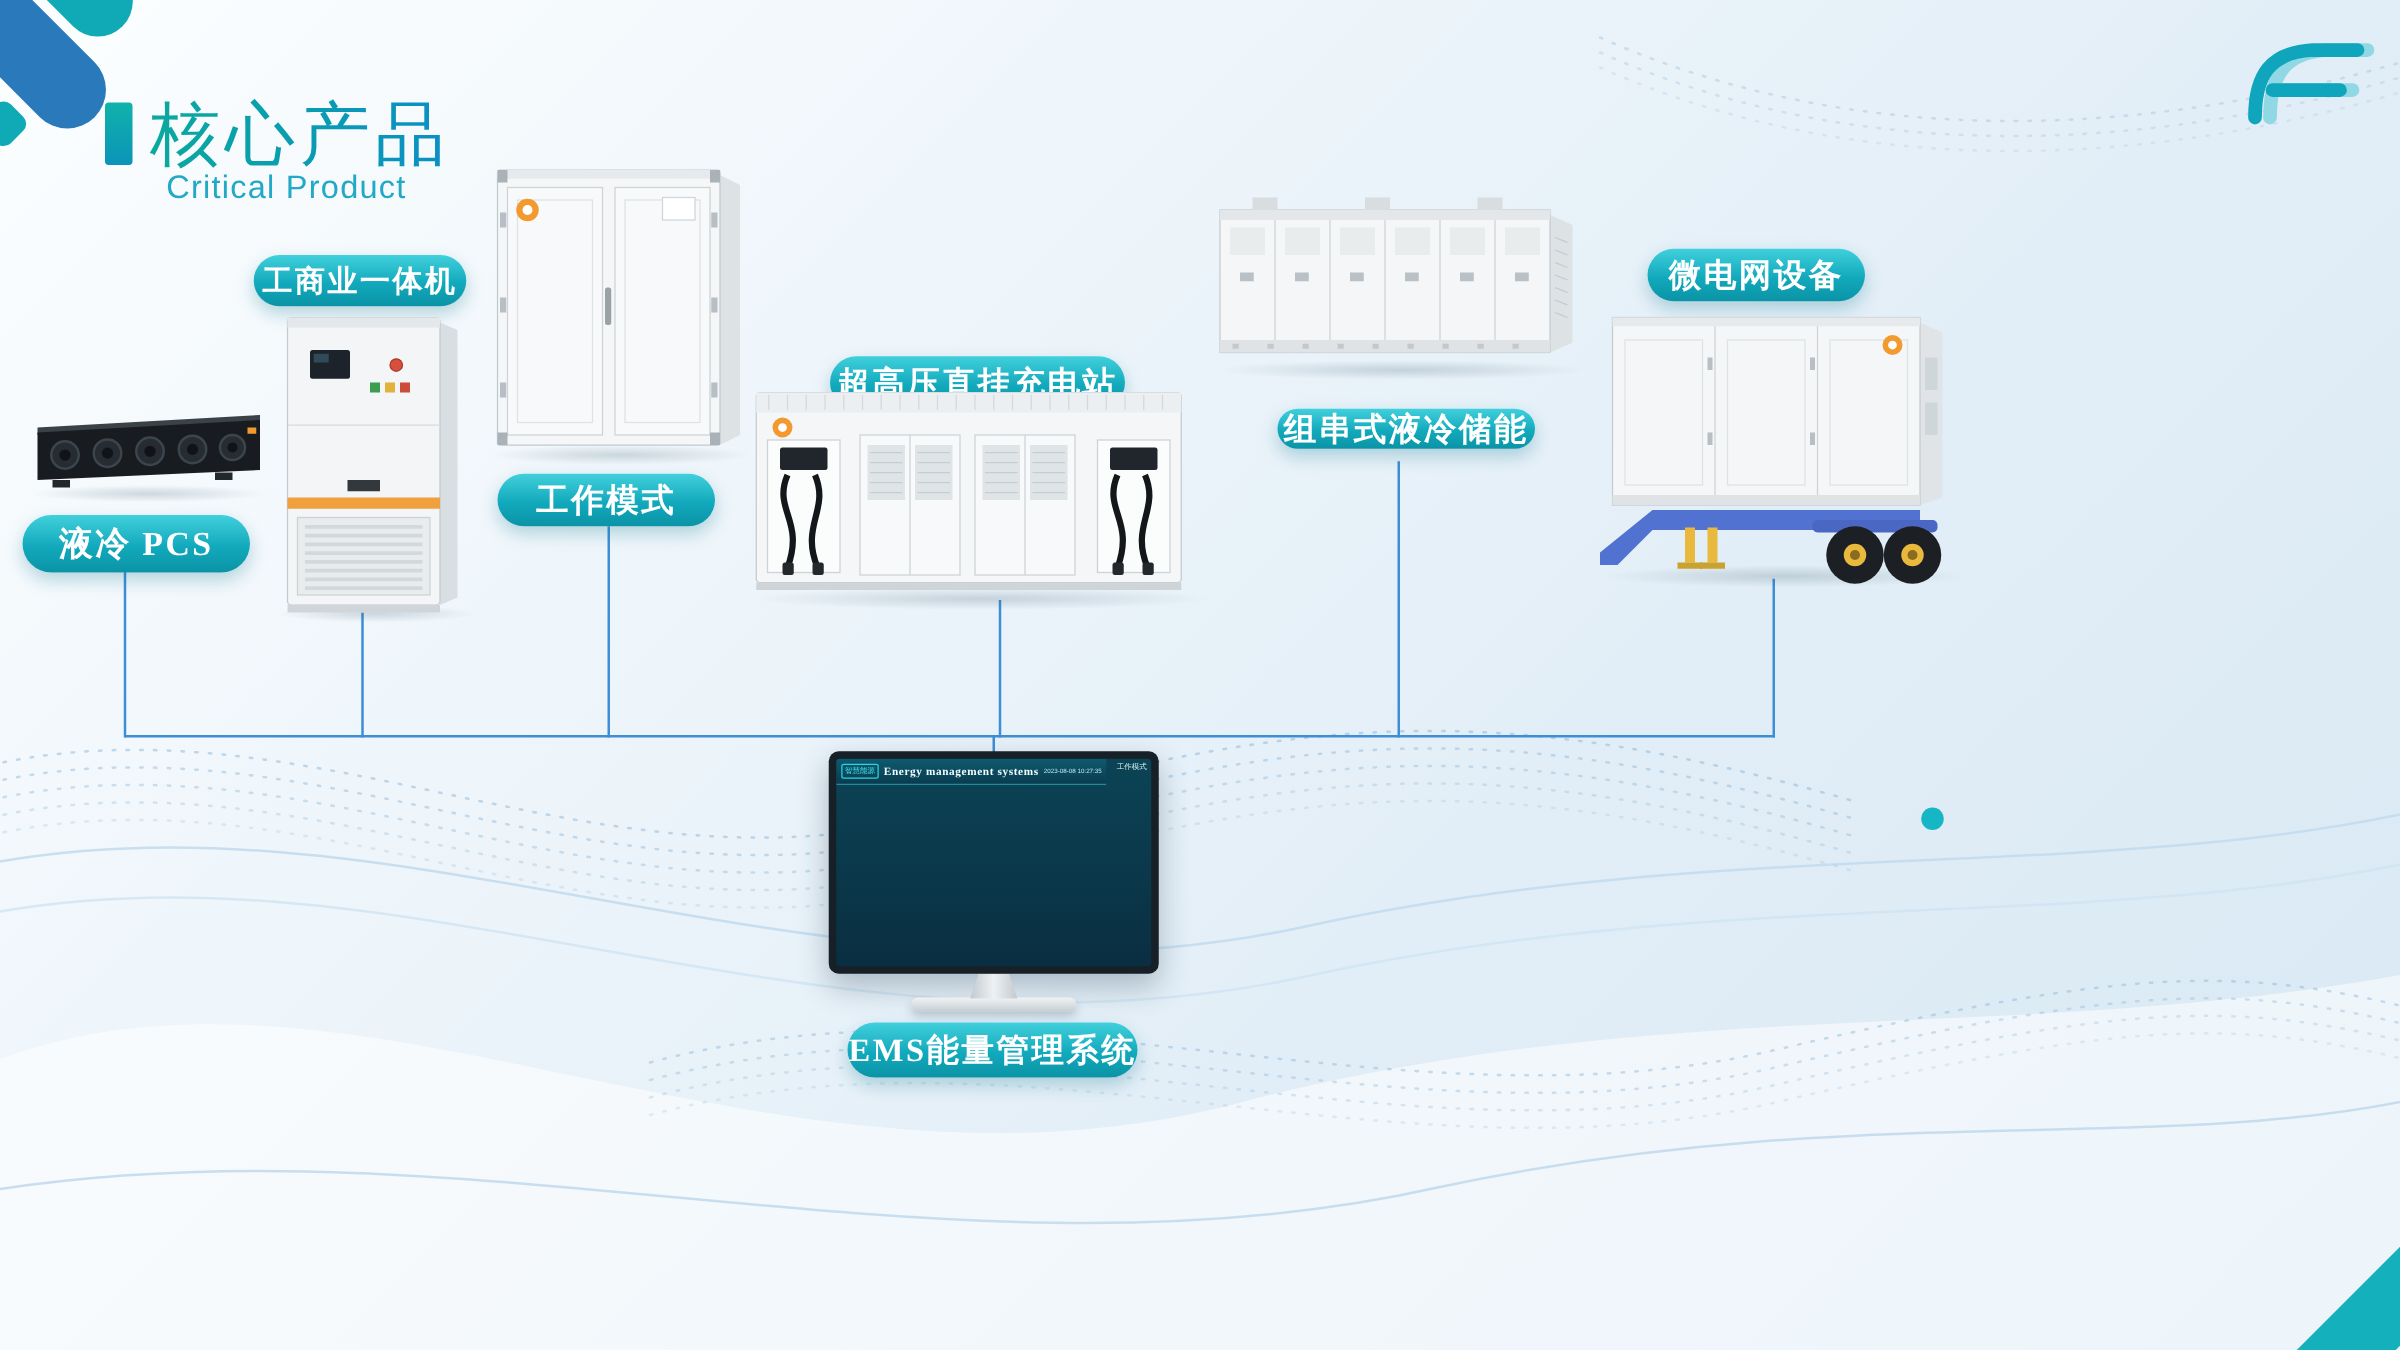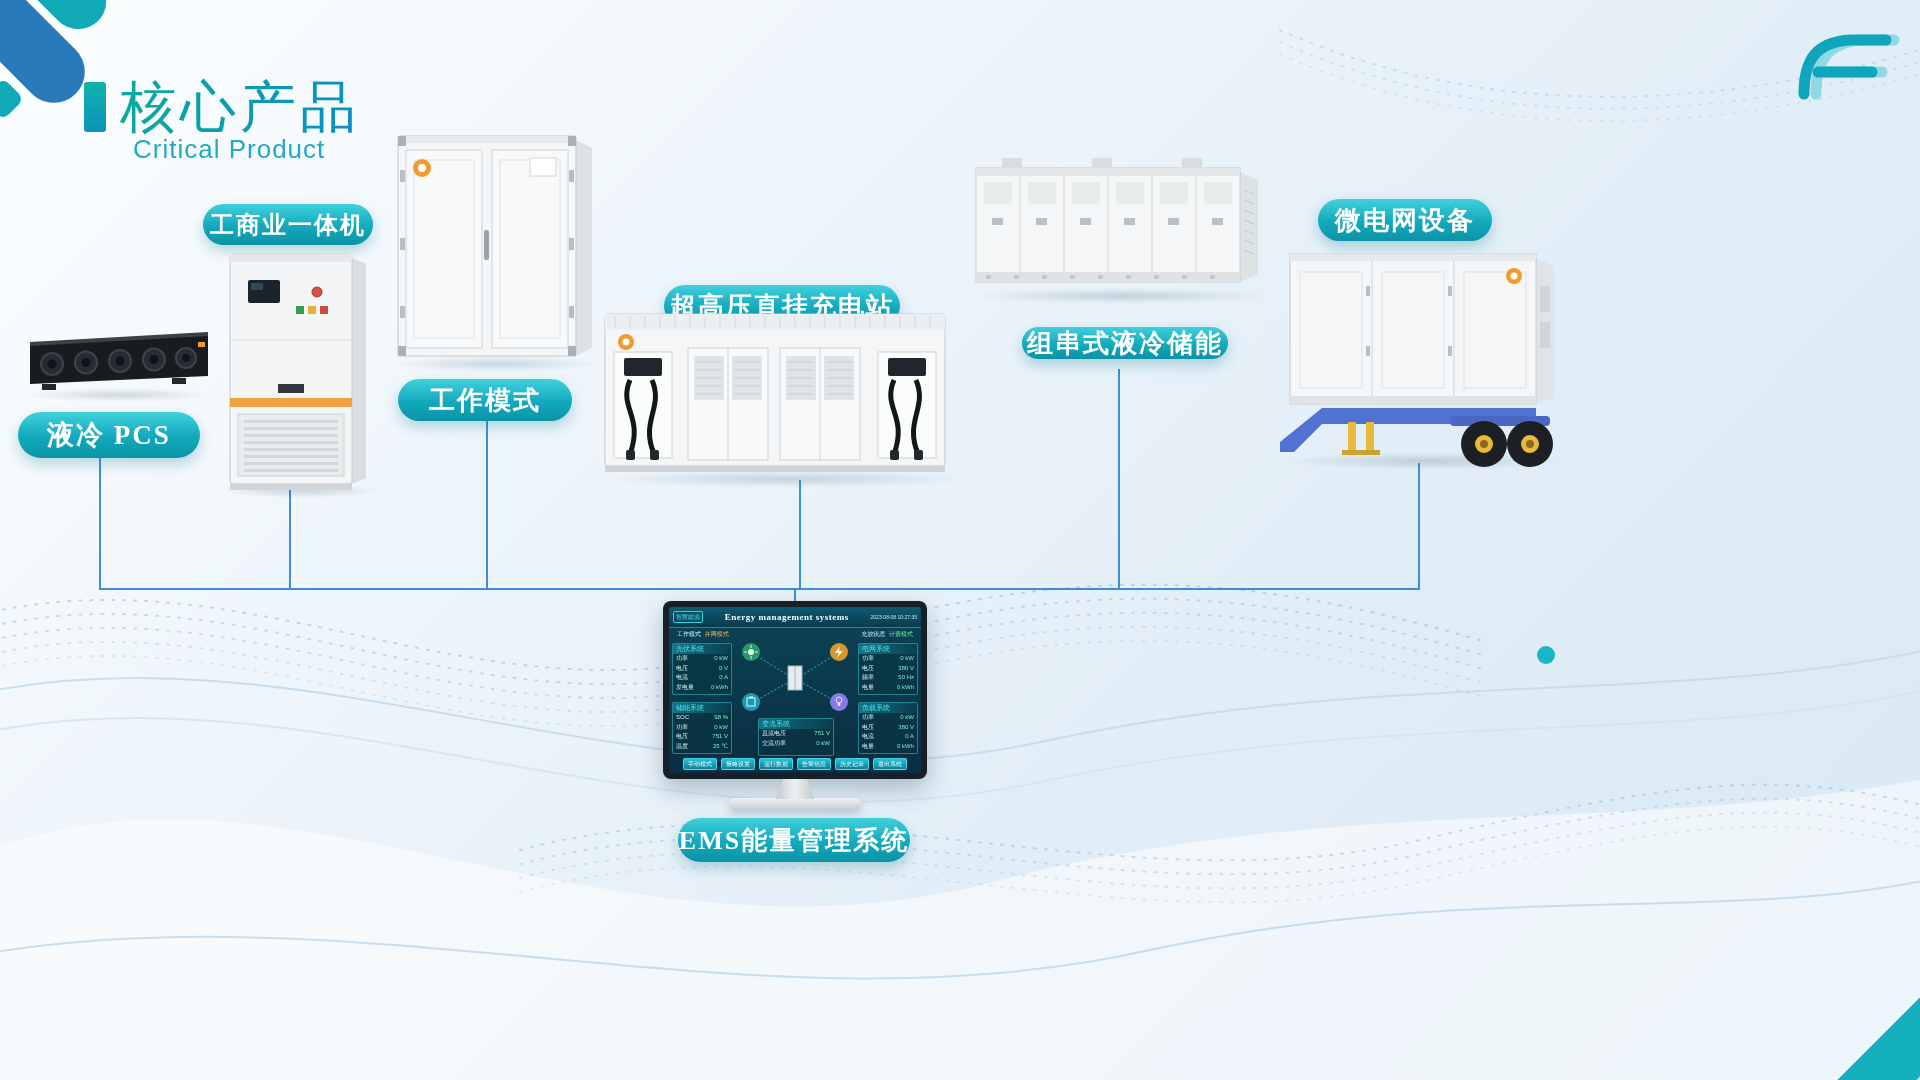--- a/index.html
+++ b/index.html
@@ -26,21 +26,21 @@
   .vline{position:absolute;width:2px;background:#3e8ed6;}
   .hline{position:absolute;height:2px;background:#3e8ed6;}
   .prod{position:absolute;}
   .shadow{position:absolute;border-radius:50%;
     background:radial-gradient(ellipse at center,rgba(50,80,100,.20),rgba(50,80,100,0) 70%);}
   .dot{position:absolute;border-radius:50%;background:#16b6c4;}
   
   .monitor{position:absolute;left:663px;top:601px;width:264px;}
   .bezel{width:264px;height:178px;background:#171f27;border-radius:8px;padding:6px;box-sizing:border-box;
     box-shadow:0 10px 24px rgba(30,60,80,.30);}
-  .screen{width:100%;height:100%;border-radius:3px;overflow:hidden;display:flex;flex-direction:column;
+  .screen{width:100%;height:100%;border-radius:3px;overflow:hidden;display:flex;flex-direction:row;
     background:linear-gradient(180deg,#0b4455,#0a2e41);}
   .scr-head{height:20px;display:flex;align-items:center;gap:4px;flex:0 0 auto;
     background:linear-gradient(180deg,#0e5a70,#0a3b4e);border-bottom:1px solid rgba(63,231,240,.35);padding:0 4px;}
   .scr-logo{border:1px solid #2bd4e2;color:#3fe7f0;font-size:6px;line-height:8px;padding:1px 2px;border-radius:2px;white-space:nowrap;}
   .scr-title{flex:1;text-align:center;color:#f2feff;font-size:9px;font-weight:700;
     font-family:"Liberation Serif","DejaVu Serif",serif;letter-spacing:.5px;white-space:nowrap;overflow:hidden;}
   .scr-time{font-size:5px;color:#bfe7f0;white-space:nowrap;}
   .status-row{height:12px;display:flex;justify-content:space-between;align-items:center;padding:0 8px;font-size:6px;flex:0 0 auto;}
   .status-item .lab{color:#d8f4f8;}
   .status-item .val-o{color:#ffb84d;margin-left:2px;}

